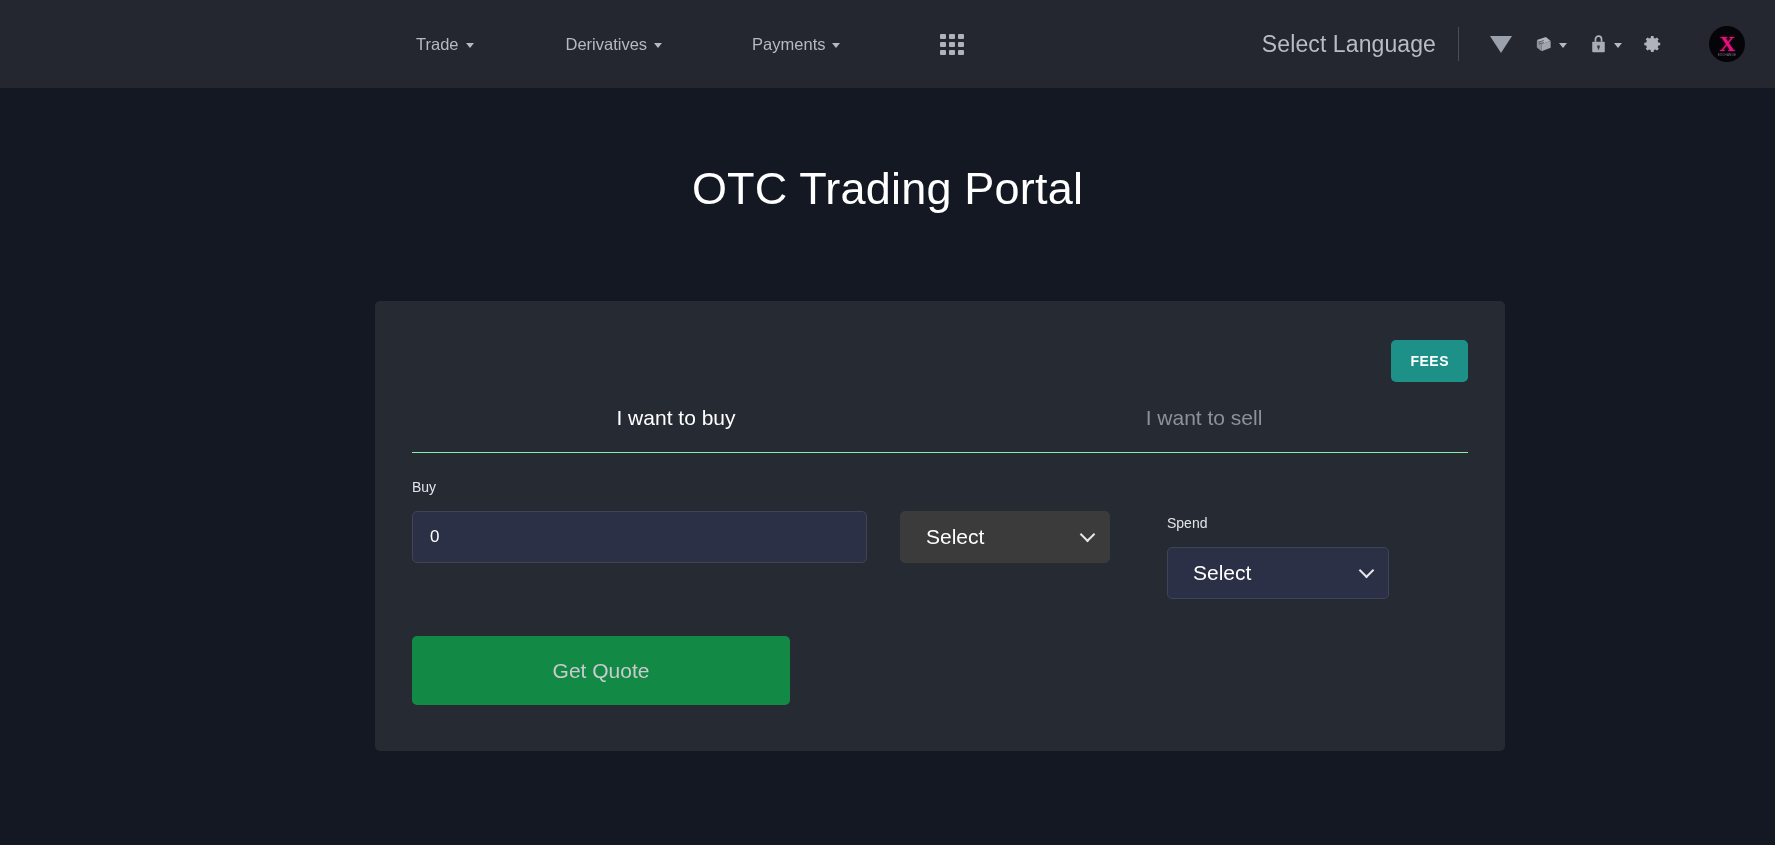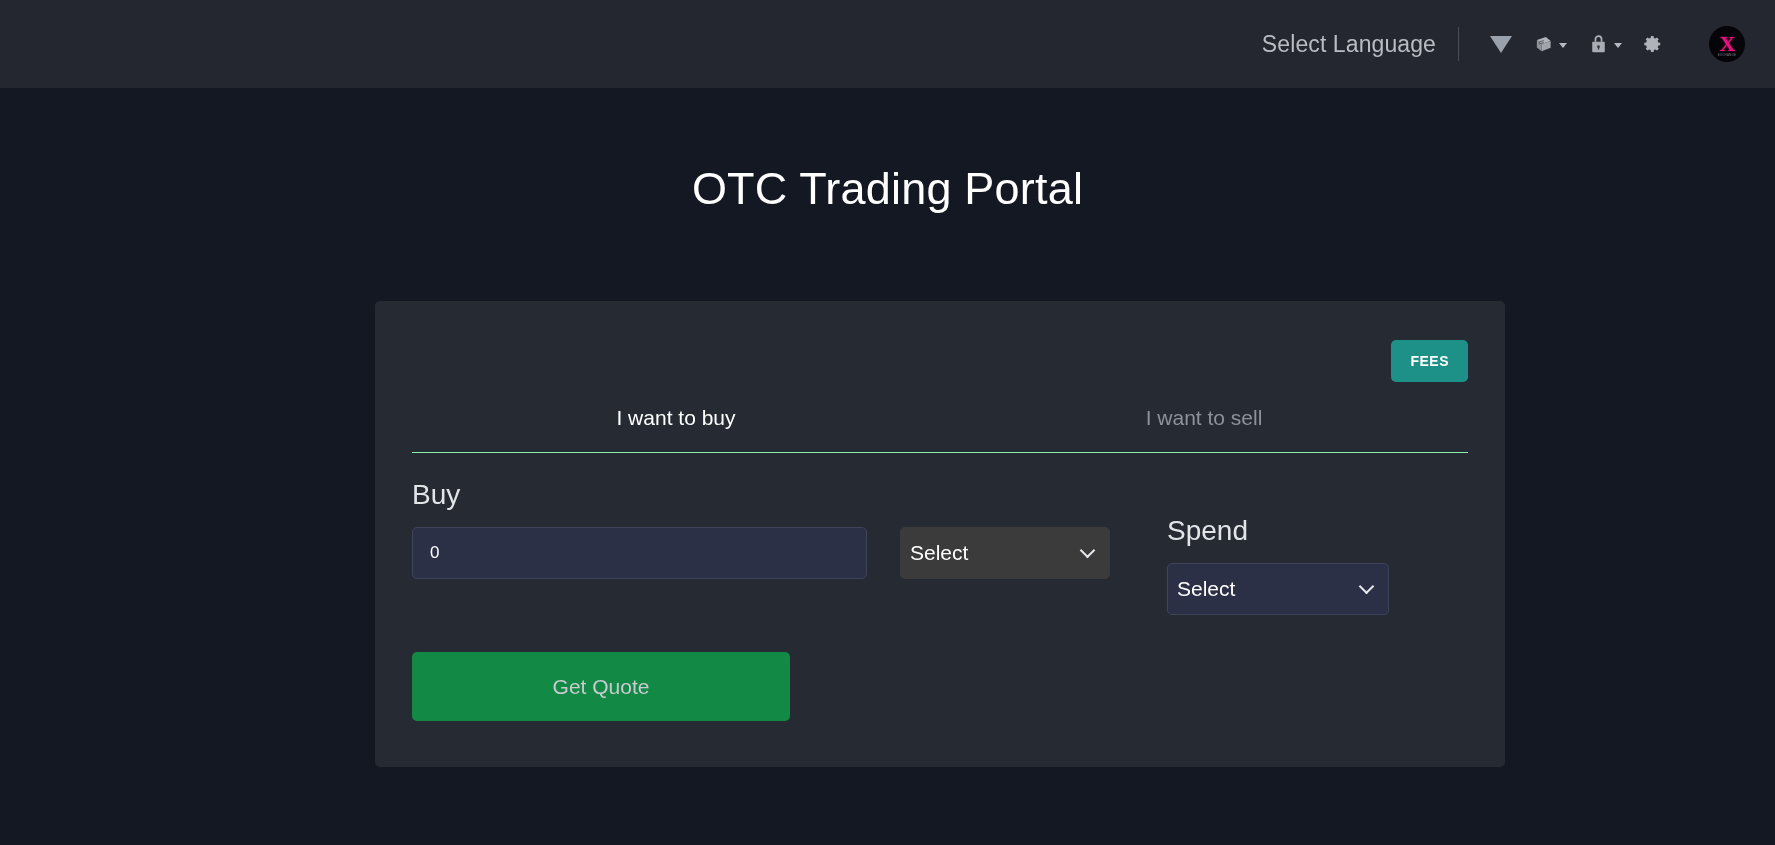--- a/index.html
+++ b/index.html
@@ -219,21 +219,21 @@
 
   .form-row {
     display: flex;
     align-items: flex-start;
     margin-top: 26px;
   }
 
   .field-group { display: flex; flex-direction: column; }
 
   .field-label {
-    font-size: 28px;
+    font-size: 14px;
     color: #e2e4e8;
     margin-bottom: 16px;
     font-weight: 400;
   }
 
   .amount-input {
     width: 455px;
     height: 52px;
     background: #2b3047;
     border: 1px solid #3f4459;
@@ -244,21 +244,21 @@
     outline: none;
     font-family: "Liberation Sans", sans-serif;
   }
 
   .select-box {
     height: 52px;
     border-radius: 5px;
     display: flex;
     align-items: center;
     justify-content: space-between;
-    padding: 0 16px 0 9px;
+    padding: 0 16px 0 25px;
     color: #ffffff;
     font-size: 21px;
     cursor: pointer;
     user-select: none;
   }
   .select-dark {
     background: #2b3047;
     border: 1px solid #3f4459;
   }
   .select-hover {
@@ -292,20 +292,51 @@
     font-size: 21px;
     cursor: pointer;
     font-family: "Liberation Sans", sans-serif;
   }
 </style>
 </head>
 <body>
 
 <div class="navbar">
 
+  <div class="nav-left">
+
+    <div class="nav-item">
+      <span>Trade</span>
+      <span class="caret-down"></span>
+    </div>
+
+    <div class="nav-item nav-gap-1">
+      <span>Derivatives</span>
+      <span class="caret-down"></span>
+    </div>
+
+    <div class="nav-item nav-gap-2">
+      <span>Payments</span>
+      <span class="caret-down"></span>
+    </div>
+
+    <div class="grid-icon-wrap">
+      <span class="grid-icon">
+        <i></i>
+          <i></i>
+          <i></i>
+          <i></i>
+          <i></i>
+          <i></i>
+          <i></i>
+          <i></i>
+          <i></i>
+      </span>
+    </div>
+  </div>
 
   <div class="nav-right">
 
     <div class="select-language">Select Language</div>
 
     <div class="v-divider"></div>
 
     <div class="icon-btn">
       <span class="tri-down"></span>
     </div>

